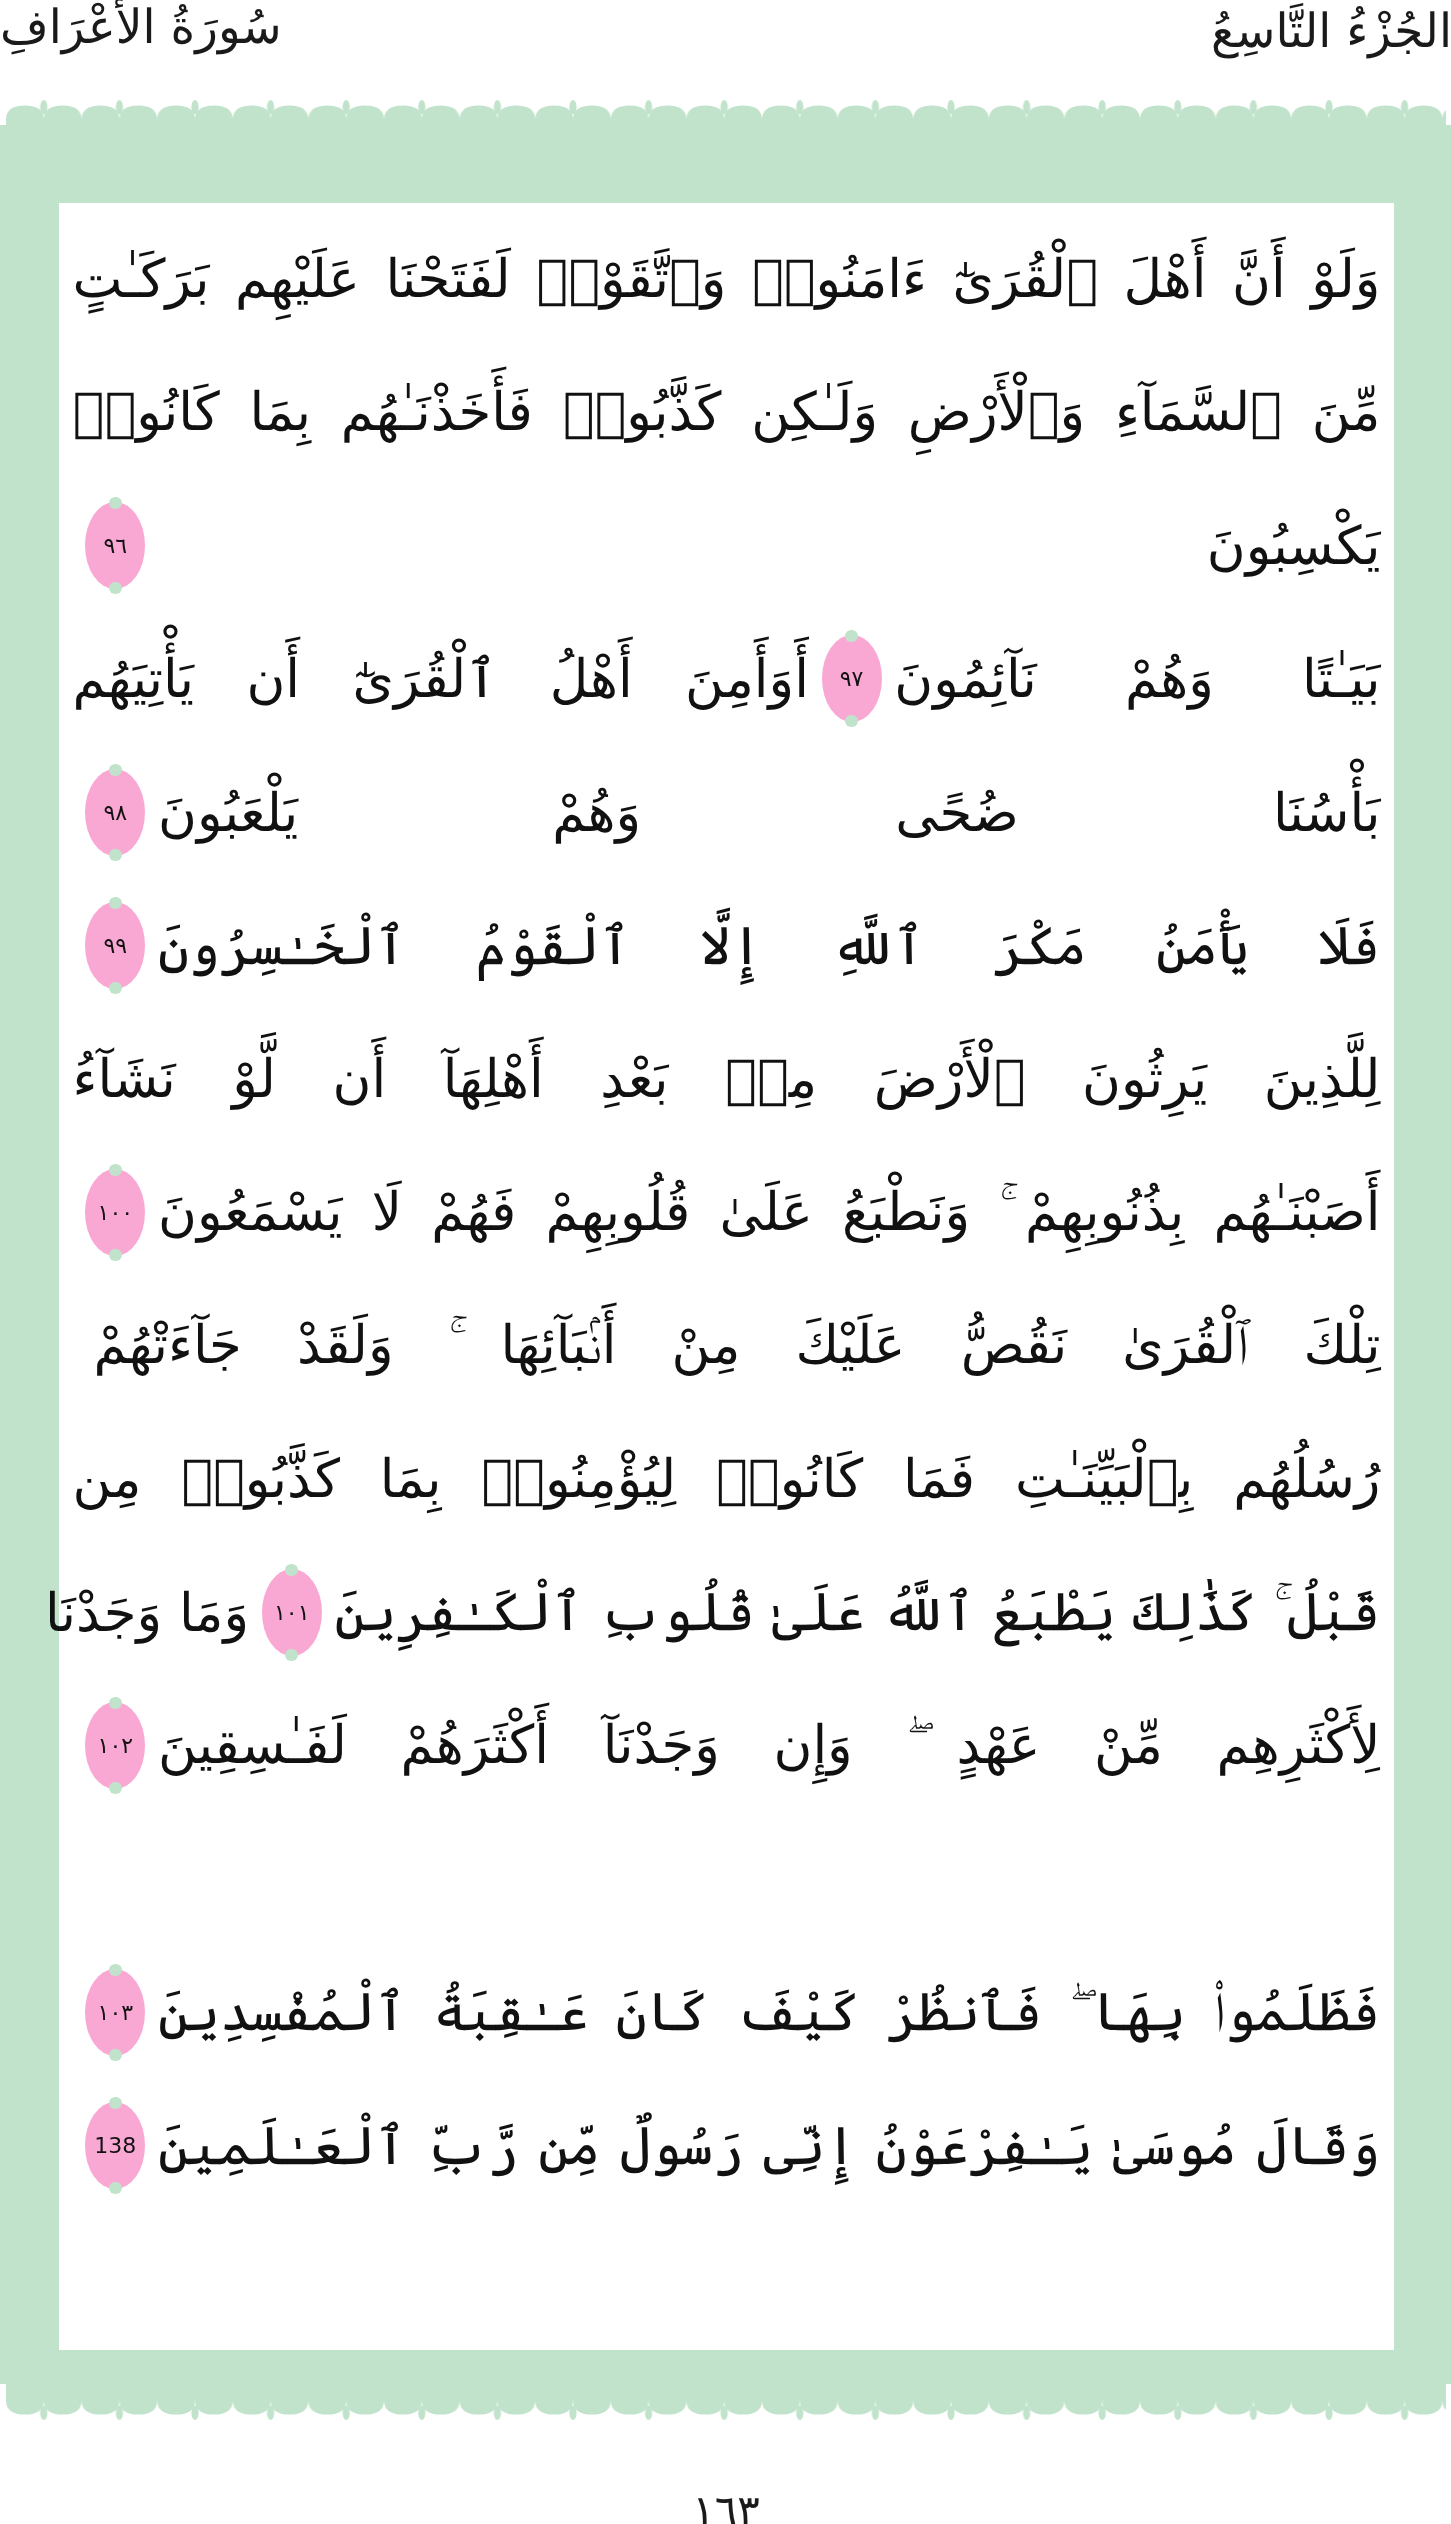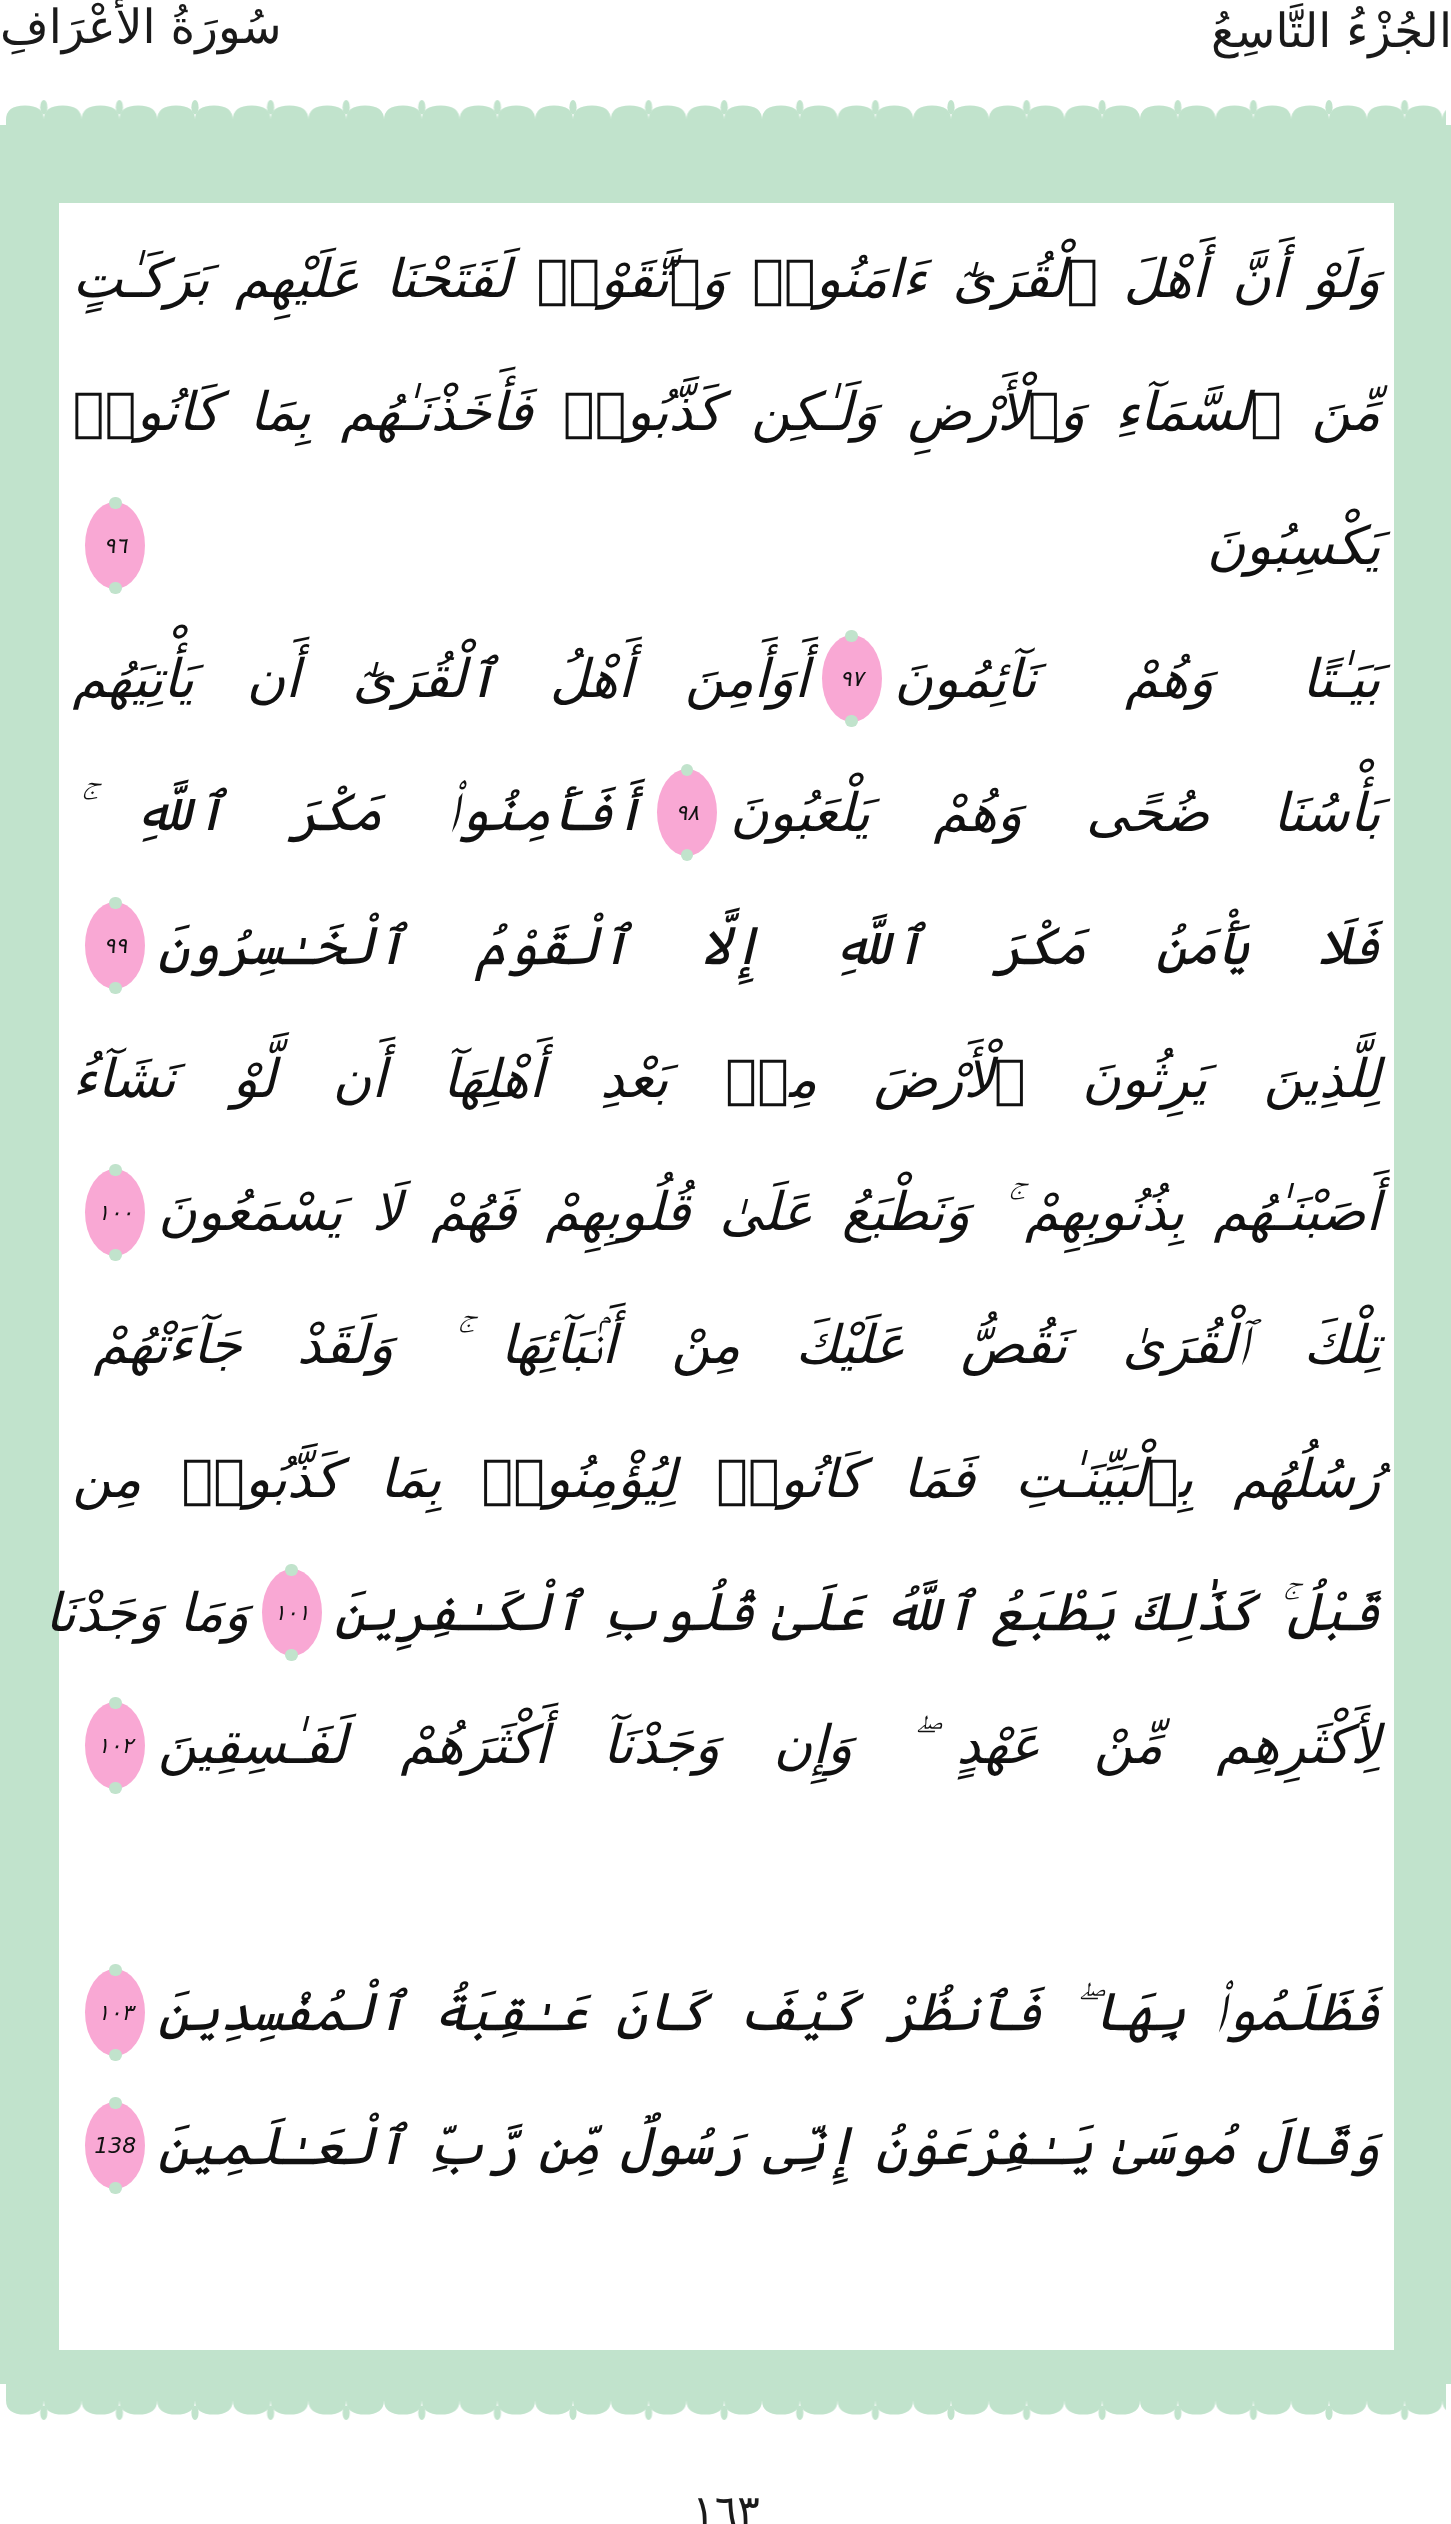--- a/index.html
+++ b/index.html
@@ -40,21 +40,20 @@
       color: #1a1a1a;
       direction: rtl;
       line-height: 1;
     }
     .frame {
       position: absolute;
       left: 0;
       top: 100px;
       width: 1232px;
       height: 2350px;
-      font-style: italic;
     }
     .frame-bg {
       position: absolute;
       left: 0;
       top: 25.4px;
       width: 1452px;
       height: 2259px;
       background: #c1e3cc;
     }
     .scallop-row {
@@ -196,21 +195,20 @@
           <span class="ayah-marker">٩٦</span>
         </div>
         <div class="line" style="top: 409px;">
           <span class="text-seg">بَيَـٰتًا وَهُمْ نَآئِمُونَ</span>
           <span class="ayah-marker">٩٧</span>
           <span class="text-seg">أَوَأَمِنَ أَهْلُ ٱلْقُرَىٰٓ أَن يَأْتِيَهُم</span>
         </div>
         <div class="line" style="top: 543px;">
           <span class="text-seg">بَأْسُنَا ضُحًى وَهُمْ يَلْعَبُونَ</span>
           <span class="ayah-marker">٩٨</span>
-          <span class="text-seg">أَفَأَمِنُوا۟ مَكْرَ ٱللَّهِ ۚ</span>
         </div>
         <div class="line" style="top: 676px;">
           <span class="text-seg">فَلَا يَأْمَنُ مَكْرَ ٱللَّهِ إِلَّا ٱلْقَوْمُ ٱلْخَـٰسِرُونَ</span>
           <span class="ayah-marker">٩٩</span>
         </div>
         <div class="line" style="top: 809px;">
           <span class="text-seg">لِلَّذِينَ يَرِثُونَ ٱلْأَرْضَ مِنۢ بَعْدِ أَهْلِهَآ أَن لَّوْ نَشَآءُ</span>
         </div>
         <div class="line" style="top: 943px;">
           <span class="text-seg">أَصَبْنَـٰهُم بِذُنُوبِهِمْ ۚ وَنَطْبَعُ عَلَىٰ قُلُوبِهِمْ فَهُمْ لَا يَسْمَعُونَ</span>

